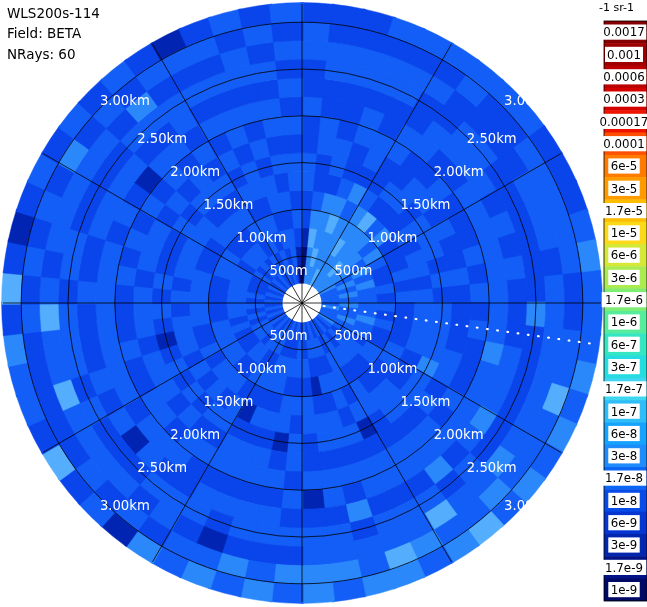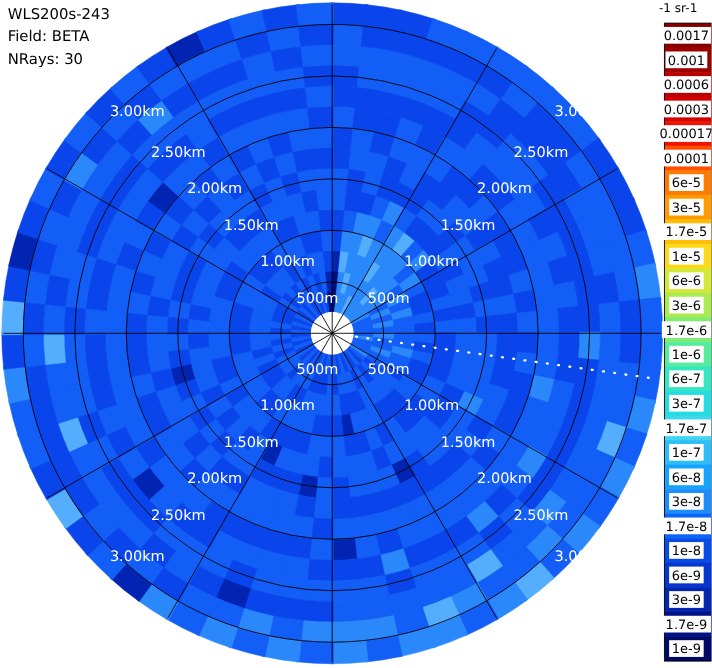--- a/index.html
+++ b/index.html
@@ -1036,19 +1036,19 @@
       <text x="624" y="527.0" fill="#000" text-anchor="middle" font-size="11.8" font-family="&quot;DejaVu Sans&quot;,sans-serif">6e-9</text>
       <rect x="608.3" y="537.4" width="31.4" height="15.2" fill="#fff"></rect>
       <text x="624" y="549.3" fill="#000" text-anchor="middle" font-size="11.8" font-family="&quot;DejaVu Sans&quot;,sans-serif">3e-9</text>
       <rect x="601.7" y="559.8" width="44.6" height="15.2" fill="#fff"></rect>
       <text x="624" y="571.6" fill="#000" text-anchor="middle" font-size="11.8" font-family="&quot;DejaVu Sans&quot;,sans-serif">1.7e-9</text>
       <rect x="608.3" y="582.0" width="31.4" height="15.2" fill="#fff"></rect>
       <text x="624" y="593.9" fill="#000" text-anchor="middle" font-size="11.8" font-family="&quot;DejaVu Sans&quot;,sans-serif">1e-9</text>
     </svg>
 
   <div class="hdr">
-    <div class="hline">WLS200s-243</div>
+    <div class="hline">WLS200s-114</div>
     <div class="hline">Field: BETA</div>
-    <div class="hline gap">NRays: 30</div>
+    <div class="hline gap">NRays: 60</div>
   </div>
 
   <div class="cbar-title">-1 sr-1</div>
 </div>
 
 </body></html>

